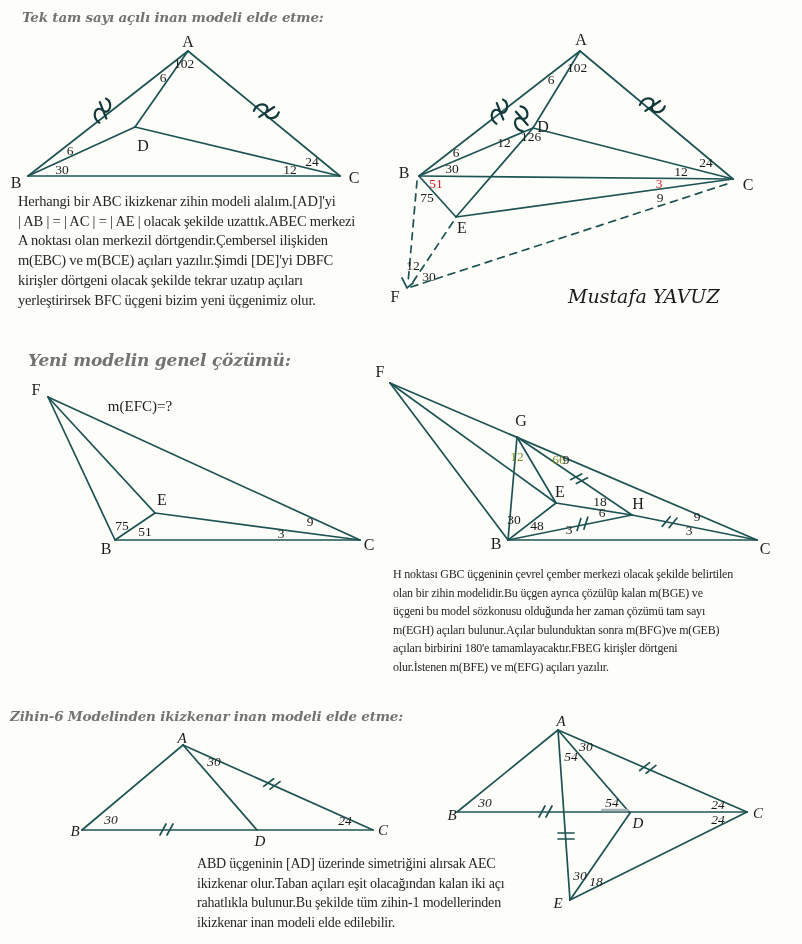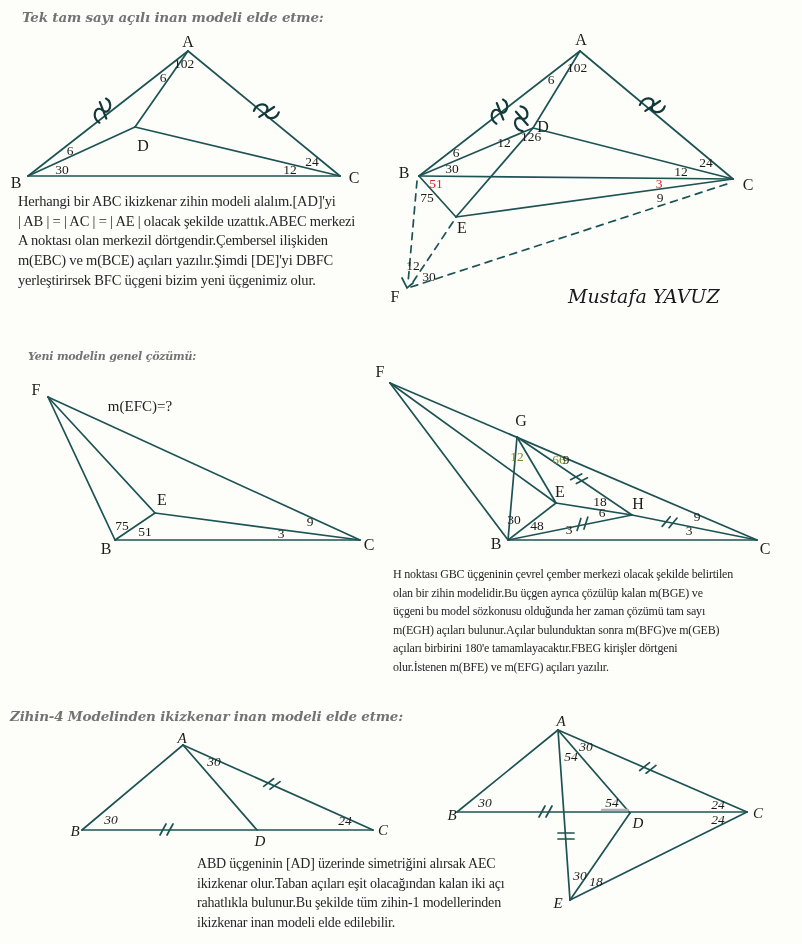--- a/index.html
+++ b/index.html
@@ -13,21 +13,21 @@
   .vx{font-size:16px;}
   .vxi{font-size:15px;font-style:italic;}
   .num{font-size:13.5px;}
   .numi{font-size:13.5px;font-style:italic;}
   .red{color:#e02020;}
   .green{color:#7b8c28;}
   .formula{font-size:15px;}
   .title{position:absolute;font-family:"DejaVu Serif",serif;font-style:italic;font-weight:600;
          color:#737373;white-space:nowrap;letter-spacing:-0.2px;}
   .t1{left:22px;top:9px;font-size:13.5px;}
-  .t2{left:28px;top:350px;font-size:11px;}
+  .t2{left:28px;top:350px;font-size:17px;}
   .t3{left:10px;top:708px;font-size:13.5px;}
   .signature{position:absolute;left:568px;top:284px;font-family:"DejaVu Serif",serif;
              font-style:italic;font-size:19px;color:#1a1a1a;line-height:25px;}
   .para{position:absolute;color:#262626;letter-spacing:-0.2px;}
   .p1{left:18px;top:192px;font-size:14.5px;line-height:19.7px;}
   .p2{left:393px;top:565px;font-size:12px;line-height:18.5px;}
   .p3{left:197px;top:854px;font-size:14px;line-height:19.6px;}
   .pline{white-space:nowrap;}
 </style>
 </head>
@@ -138,31 +138,32 @@
         <path d="M-8,5 L-2,-6 M-1,5 L5,-6"></path>
       </g>
       <g transform="translate(566,836)">
         <path d="M-8,-3 L8,-3 M-8,3 L8,3"></path>
       </g>
     </g>
   </svg>
 
   <span class="title t1">Tek tam sayı açılı inan modeli elde etme:</span>
   <span class="title t2">Yeni modelin genel çözümü:</span>
-  <span class="title t3">Zihin-4 Modelinden ikizkenar  inan modeli elde etme:</span>
+  <span class="title t3">Zihin-6 Modelinden ikizkenar  inan modeli elde etme:</span>
 
   <div class="signature">
     <div>Mustafa YAVUZ</div>
   </div>
 
   <div class="para p1">
       <div class="pline">Herhangi bir ABC ikizkenar zihin modeli alalım.[AD]'yi</div>
       <div class="pline">| AB | = | AC | = | AE |  olacak şekilde uzattık.ABEC merkezi</div>
       <div class="pline">A noktası olan merkezil dörtgendir.Çembersel ilişkiden</div>
       <div class="pline">m(EBC) ve m(BCE) açıları yazılır.Şimdi [DE]'yi DBFC</div>
+      <div class="pline">kirişler dörtgeni olacak şekilde tekrar uzatıp açıları</div>
       <div class="pline">yerleştirirsek BFC üçgeni bizim yeni üçgenimiz olur.</div>
     </div>
   <div class="para p2">
       <div class="pline">H noktası GBC üçgeninin çevrel çember merkezi olacak şekilde belirtilen</div>
       <div class="pline">olan bir zihin modelidir.Bu üçgen ayrıca çözülüp kalan m(BGE) ve</div>
       <div class="pline">üçgeni bu model sözkonusu olduğunda her zaman çözümü tam sayı</div>
       <div class="pline">m(EGH) açıları bulunur.Açılar bulunduktan sonra m(BFG)ve m(GEB)</div>
       <div class="pline">açıları birbirini 180'e tamamlayacaktır.FBEG  kirişler dörtgeni</div>
       <div class="pline">olur.İstenen m(BFE) ve m(EFG) açıları yazılır.</div>
     </div>

